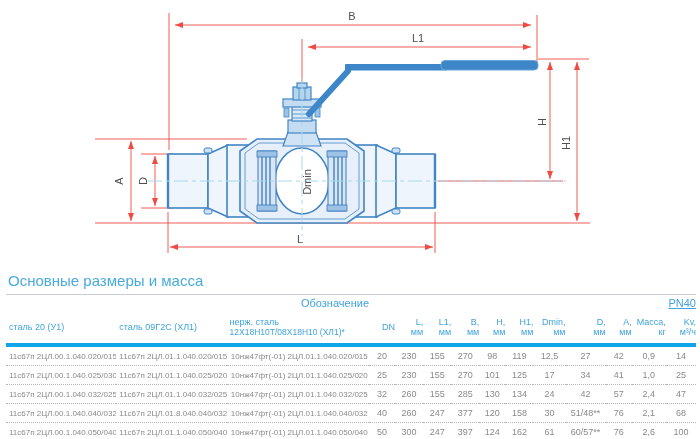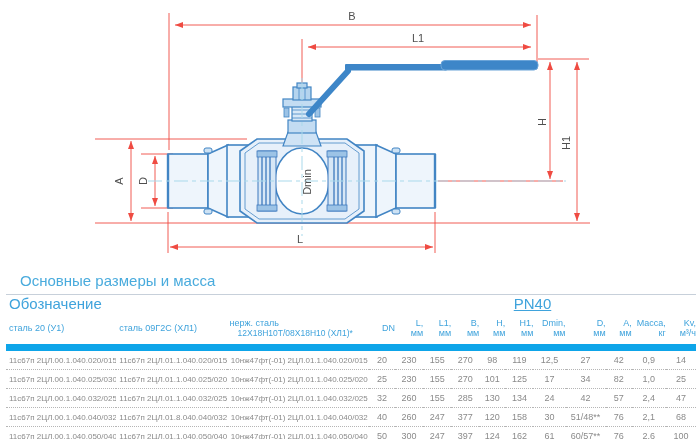--- a/index.html
+++ b/index.html
@@ -1,29 +1,29 @@
 <!DOCTYPE html>
 <html><head>
 <meta charset="utf-8">
 <style>
   html,body{margin:0;padding:0;background:#fff;}
   body{width:700px;height:439px;overflow:hidden;font-family:"Liberation Sans",sans-serif;}
   .page{position:relative;width:700px;height:439px;background:#fff;}
   .drawing{position:absolute;left:0;top:0;}
   .dim-label{font-family:"Liberation Sans",sans-serif;font-size:11px;fill:#4f4f4f;}
-  .section-title{position:absolute;left:8px;top:272px;font-size:15px;color:#49abdd;margin-left:12px;}
+  .section-title{position:absolute;left:8px;top:272px;font-size:15px;color:#49abdd;}
   .tblwrap{position:absolute;left:6px;top:294px;width:690px;}
   table{border-collapse:collapse;table-layout:fixed;width:690px;}
   td,th{padding:0;font-weight:normal;overflow:hidden;white-space:nowrap;}
-  .grouprow th{border-top:1px solid #c7d0da;height:16px;color:#3fa3dc;font-size:15px;vertical-align:middle;}
+  .grouprow th{border-top:1px solid #c7d0da;height:16px;color:#3fa3dc;font-size:11px;vertical-align:middle;text-align:right;}
   .g-left{text-align:left;padding-left:3px;}
   .g-center{text-align:center;text-decoration:underline;}
-  .hdrrow th{height:32px;color:#3fa3dc;font-size:9px;vertical-align:middle;border-bottom:7px solid #0ea5e9;}
+  .hdrrow th{height:32px;color:#3fa3dc;font-size:9px;vertical-align:middle;border-bottom:4px solid #0ea5e9;}
   .steel{text-align:left;padding-left:3px;}
-  .steel .l2{font-size:8.5px;margin-left:8px;}
+  .steel .l2{font-size:8.5px;}
   .dimh{text-align:right;line-height:10px;}
   tbody td{height:18px;color:#8a8a8a;font-size:9px;text-align:center;border-bottom:1px dotted #b5b5b5;}
   tbody td.des{font-size:8px;text-align:center;padding-left:3px;}
 </style>
 </head>
 <body>
 
 <div class="page">
 
   <svg class="drawing" width="700" height="266" viewBox="0 0 700 266">
@@ -235,21 +235,21 @@
         <td class="des">11с67п 2ЦЛ.01.1.040.025/020</td>
         <td class="des">10нж47фт(-01) 2ЦЛ.01.1.040.025/020</td>
         <td>25</td>
             <td>230</td>
         <td>155</td>
             <td>270</td>
         <td>101</td>
             <td>125</td>
         <td>17</td>
             <td>34</td>
-        <td>82</td>
+        <td>41</td>
             <td>1,0</td>
         <td>25</td>
       </tr>
       <tr>
         <td class="des">11с67п 2ЦЛ.00.1.040.032/025</td>
         <td class="des">11с67п 2ЦЛ.01.1.040.032/025</td>
         <td class="des">10нж47фт(-01) 2ЦЛ.01.1.040.032/025</td>
         <td>32</td>
             <td>260</td>
         <td>155</td>

